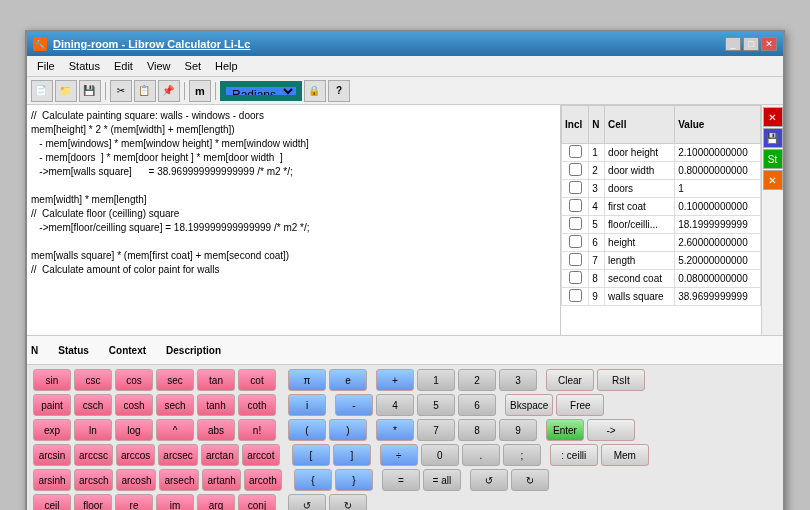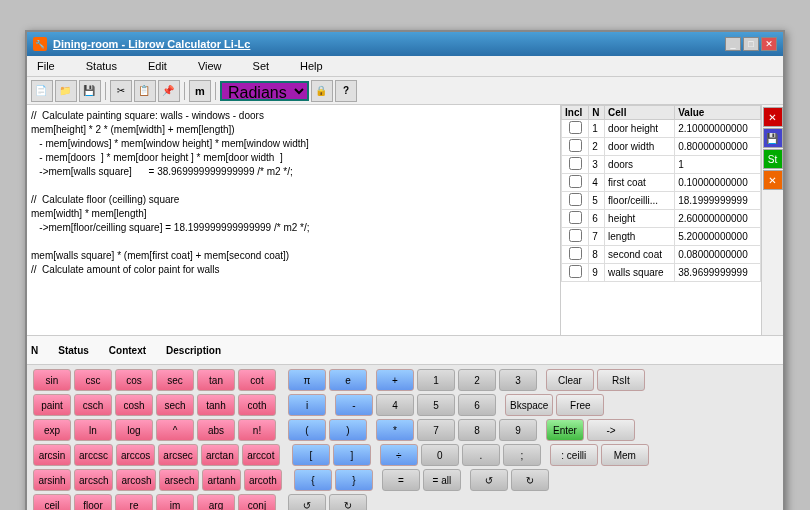--- a/index.html
+++ b/index.html
@@ -52,21 +52,21 @@
       border: 1px solid #888;
       font-size: 9px;
       display: flex; align-items: center; justify-content: center;
       cursor: pointer;
     }
     .title-btn.close { background: #e05050; color: white; }
     .menu-bar {
       background: #f0f0f0;
       border-bottom: 1px solid #ccc;
       padding: 2px 4px;
-      display: flex; gap: 19px;
+      display: flex; gap: 2px;
     }
     .menu-item {
       padding: 2px 6px;
       font-size: 11px;
       cursor: pointer;
     }
     .toolbar {
       background: #f0f0f0;
       border-bottom: 1px solid #ccc;
       padding: 2px 4px;
@@ -78,23 +78,23 @@
       background: #e0e0e0;
       border: 1px solid #aaa;
       display: flex; align-items: center; justify-content: center;
       cursor: pointer; font-size: 10px;
     }
     .toolbar-sep {
       width: 1px; height: 18px;
       background: #aaa; margin: 0 2px;
     }
     .toolbar-select {
-      height: 20px; font-size: 16px;
-      border: 2px solid #0f766e;
-      background: #a21caf;
+      height: 20px; font-size: 12px;
+      border: 6px solid #0f766e;
+      background: #3b82f6;
       padding: 0 2px;
     }
     .main-area {
       display: flex;
       height: 230px;
     }
     .code-area {
       flex: 1;
       background: white;
       border-right: 1px solid #ccc;
@@ -137,21 +137,21 @@
       gap: 1px;
     }
     table.cell-table {
       width: 100%;
       border-collapse: collapse;
       font-size: 10px;
     }
     table.cell-table th {
       background: #e8e8e8;
       border: 1px solid #ccc;
-      padding: 1px 3px;
+      padding: 13px 3px;
       font-weight: bold;
       text-align: left;
     }
     table.cell-table td {
       border: 1px solid #ddd;
       padding: 1px 3px;
       font-size: 10px;
     }
     .checkbox-cell { text-align: center; }
     .msg-area {
@@ -254,22 +254,22 @@
   <div class="main-area">
 
     <div class="main-with-scroll">
       <div class="code-area">
         <div class="code-line">//  Calculate painting square: walls - windows - doors</div>
         <div class="code-line">mem[height] * 2 * (mem[width] + mem[length])</div>
         <div class="code-line">   - mem[windows] * mem[window height] * mem[window width]</div>
         <div class="code-line">   - mem[doors  ] * mem[door height ] * mem[door width  ]</div>
         <div class="code-line">   -&gt;mem[walls square]      = 38.969999999999999 /* m2 */;</div>
         <div class="code-line">&nbsp;</div>
+        <div class="code-line">mem[width] * mem[length]</div>
         <div class="code-line">//  Calculate floor (ceilling) square</div>
-        <div class="code-line">mem[width] * mem[length]</div>
         <div class="code-line">   -&gt;mem[floor/ceilling square] = 18.199999999999999 /* m2 */;</div>
         <div class="code-line">&nbsp;</div>
         <div class="code-line">mem[walls square] * (mem[first coat] + mem[second coat])</div>
         <div class="code-line">//  Calculate amount of color paint for walls</div>
       </div>
     </div>
 
     <div class="side-panel">
       <div class="side-panel-content">
         <table class="cell-table">

